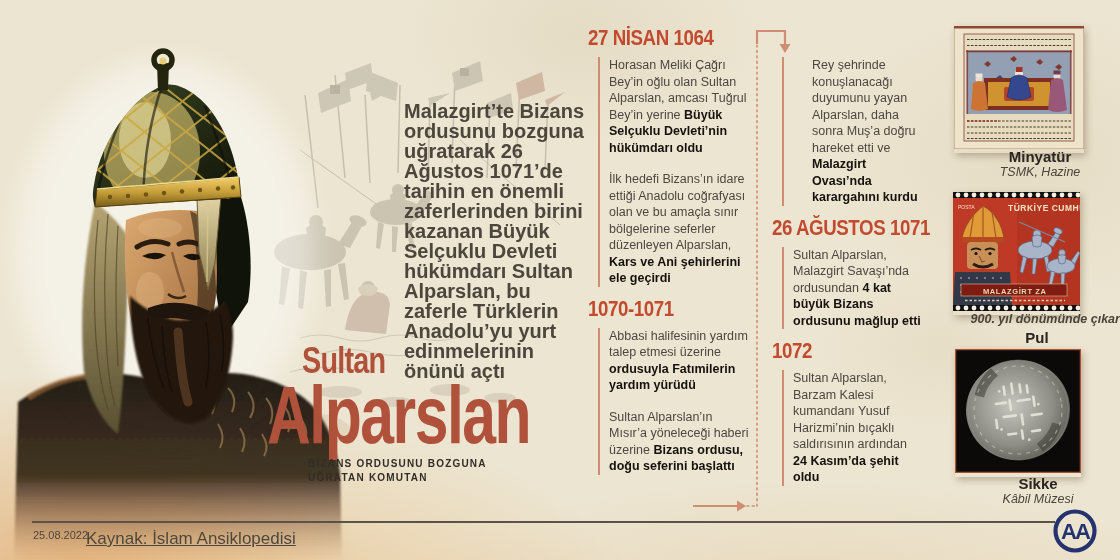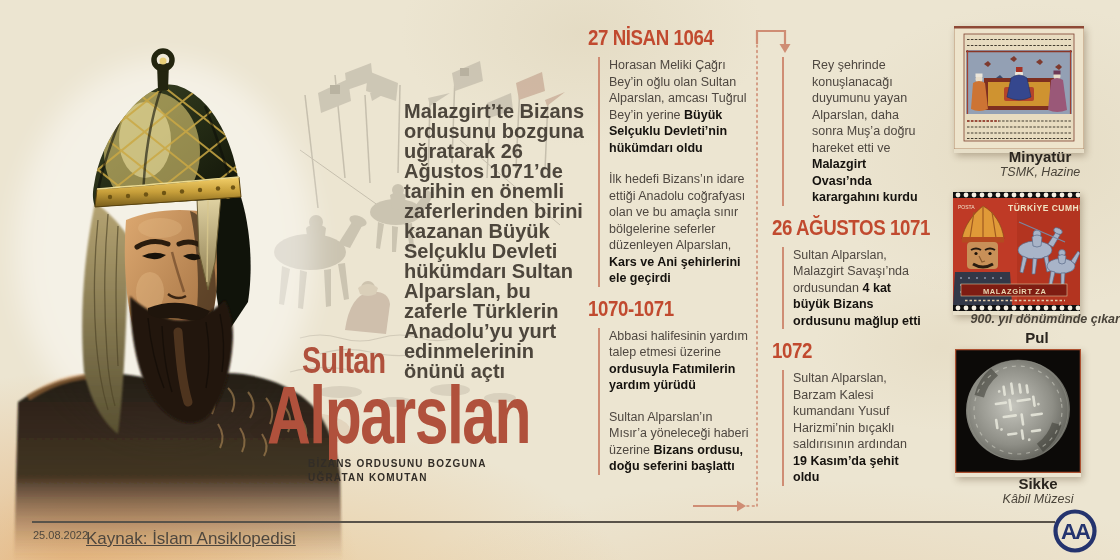--- a/index.html
+++ b/index.html
@@ -294,21 +294,21 @@
   <div class="tl-col tl-col-b">
       <div class="tl-body">
         <p class="tl-p"><span>Rey şehrinde konuşlanacağı duyumunu yayan Alparslan, daha sonra Muş’a doğru hareket etti ve </span><b>Malazgirt Ovası’nda karargahını kurdu</b></p>
       </div>
       <div class="tl-date">26 AĞUSTOS 1071</div>
       <div class="tl-body">
         <p class="tl-p"><span>Sultan Alparslan, Malazgirt Savaşı’nda ordusundan </span><b>4 kat büyük Bizans ordusunu mağlup etti</b></p>
       </div>
       <div class="tl-date">1072</div>
       <div class="tl-body">
-        <p class="tl-p"><span>Sultan Alparslan, Barzam Kalesi kumandanı Yusuf Harizmi’nin bıçaklı saldırısının ardından </span><b>19 Kasım’da şehit oldu</b></p>
+        <p class="tl-p"><span>Sultan Alparslan, Barzam Kalesi kumandanı Yusuf Harizmi’nin bıçaklı saldırısının ardından </span><b>24 Kasım’da şehit oldu</b></p>
       </div>
     </div>
 
   <div class="figure fig-minyatur">
     <svg width="130" height="123" viewBox="0 0 130 123" aria-hidden="true">
       <rect x="0" y="0" width="130" height="123" fill="#eee4cc" stroke="#b08a6a" stroke-width="1"></rect>
       <rect x="0" y="0" width="130" height="2.5" fill="#8e4936"></rect>
       <rect x="10" y="8" width="110" height="107" fill="#e8dcc0" stroke="#7e4030" stroke-width=".8"></rect>
       <g stroke="#433c30" stroke-width="1.1" stroke-dasharray="2.5 1.4" fill="none">
         <path d="M13,13.5 H117"></path>

